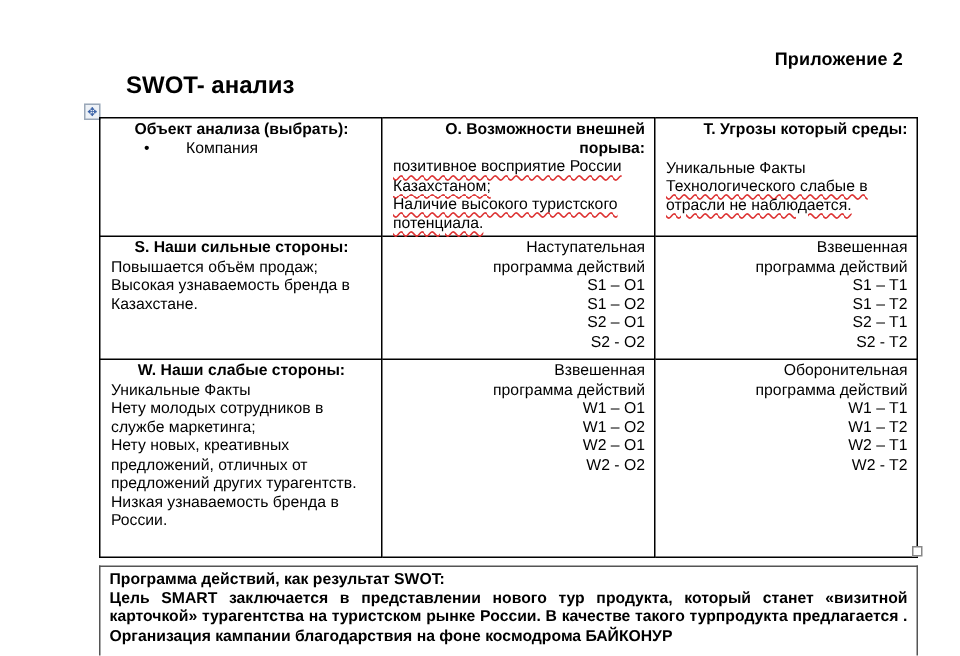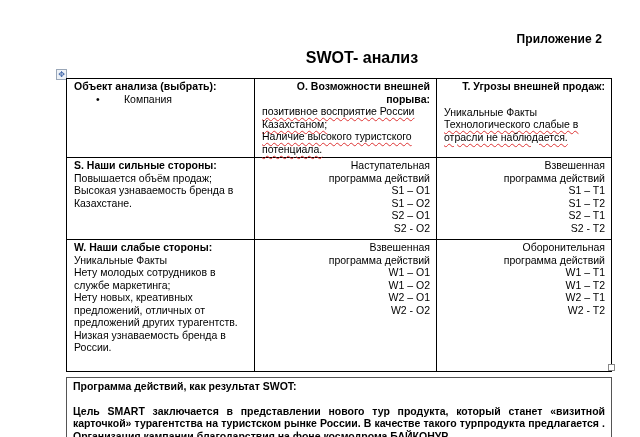--- a/index.html
+++ b/index.html
@@ -5,56 +5,56 @@
   html, body { margin:0; padding:0; }
   body {
     width:640px; height:437px; overflow:hidden; background:#ffffff;
     font-family:"Liberation Sans", sans-serif; color:#000; position:relative;
   }
   .appendix {
     position:absolute; right:38px; top:32px;
     font-size:12px; font-weight:bold; letter-spacing:0.1px;
   }
   .title {
-    position:absolute; left:0; width:640px; top:49px; text-align:center;
+    position:absolute; left:0; width:640px; top:49px; text-align:left;
     font-size:16px; font-weight:bold; padding-left:84px; box-sizing:border-box;
   }
   .move-handle {
     position:absolute; left:56px; top:69px; width:9px; height:9px;
     border:1px solid #9aa7b8; background:#eef2f7; font-size:8px; line-height:9px;
     text-align:center; color:#3b63a8;
   }
   table.swot {
     position:absolute; left:66px; top:78px; width:546px;
     border-collapse:collapse; font-size:10.5px; line-height:12.5px;
   }
   table.swot td {
     border:1px solid #000; vertical-align:top; padding:1px 6px 2px 7px;
   }
   table.swot tr.r0 td { height:72px; }
   table.swot tr.r1 td { height:78px; }
   table.swot tr.r2 td { height:128px;margin-top:12px; }
   .c0 { width:174px; }
   .c1 { width:168px; }
-  .bold { font-weight:bold; }
+  .bold { font-weight:bold;text-align:center; }
   .center { text-align:right; }
   .ul { text-decoration:underline wavy #d33; text-decoration-thickness:1px; text-underline-offset:2px; }
   .bullet-row { padding-left:22px; display:flex; }
   .bullet-row .dot { width:28px; }
   .gap { height:13px; }
   .resize-handle {
     position:absolute; left:608px; top:364px; width:5px; height:5px;
     border:1px solid #888; background:#fff;
   }
   .program-box {
     position:absolute; left:66px; top:377px; width:546px; height:80px;
     border:1px solid #555; border-bottom:none; box-sizing:border-box;
     padding:2px 6px; font-size:10.5px; line-height:12.5px; font-weight:bold;
   }
-  .program-box .p-title { margin-bottom:12px; }
+  .program-box .p-title { }
   .program-box .p-text { text-align:justify; }
 </style>
 </head>
 <body>
 
 <div class="appendix">Приложение 2</div>
 <div class="title">SWOT- анализ</div>
 
 <div class="move-handle">✥</div>
 
@@ -68,21 +68,21 @@
         <span>Компания</span>
       </div>
     </td>
     <td class="c1">
       <div class="bold center">О. Возможности внешней</div>
       <div class="bold center">порыва:</div>
       <div><span class="ul">позитивное восприятие России Казахстаном;</span></div>
       <div><span class="ul">Наличие высокого туристского потенциала.</span></div>
     </td>
     <td>
-      <div class="bold center">Т. Угрозы внешней продаж:</div>
+      <div class="bold center">Т. Угрозы который среды:</div>
       <div class="gap"></div>
       <div>Уникальные Факты</div>
       <div><span class="ul">Технологического слабые в отрасли не наблюдается.</span></div>
     </td>
   </tr>
   <tr class="r1">
     <td class="c0">
       <div class="bold">S. Наши сильные стороны:</div>
       <div>Повышается объём продаж;</div>
       <div>Высокая узнаваемость бренда в Казахстане.</div>

